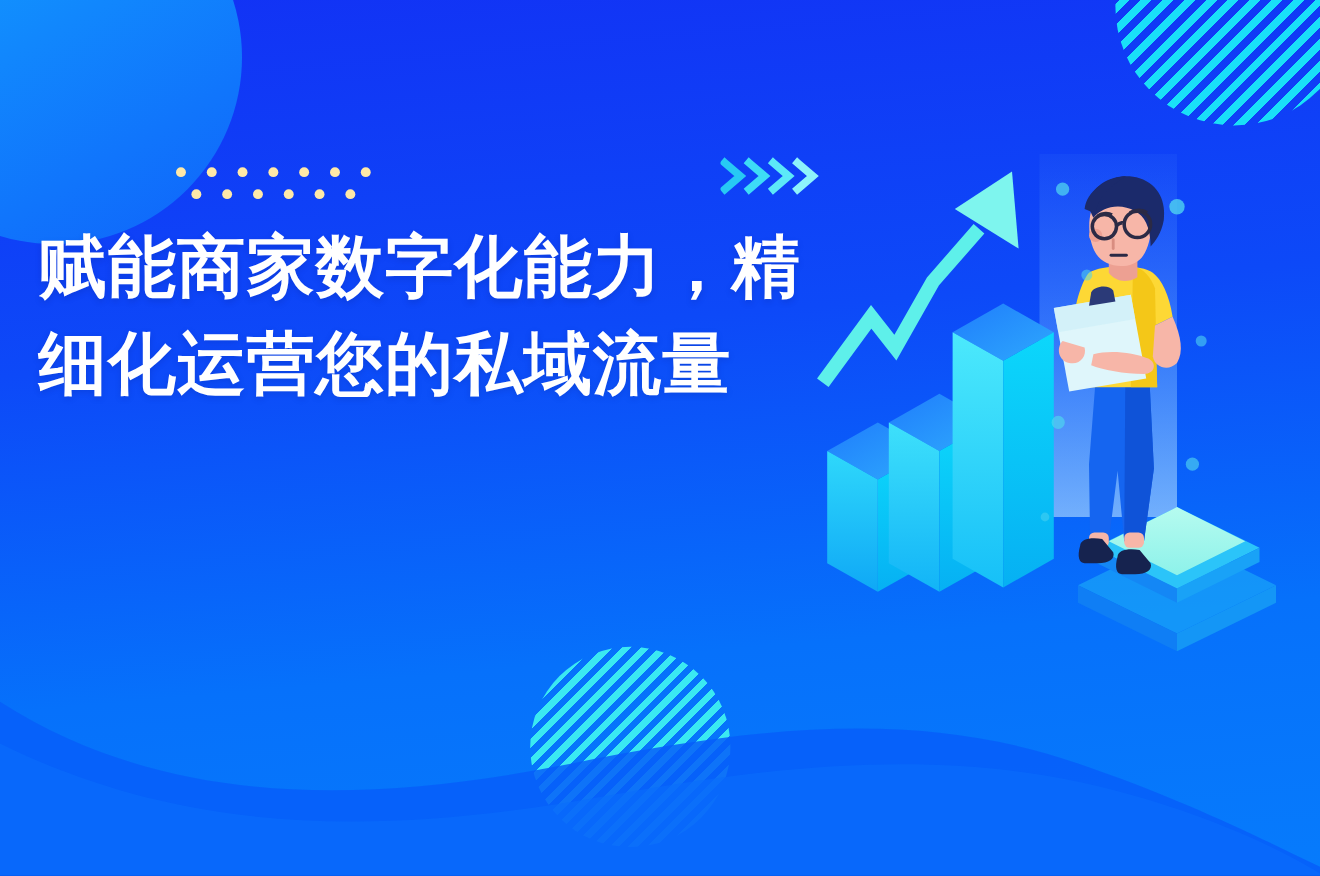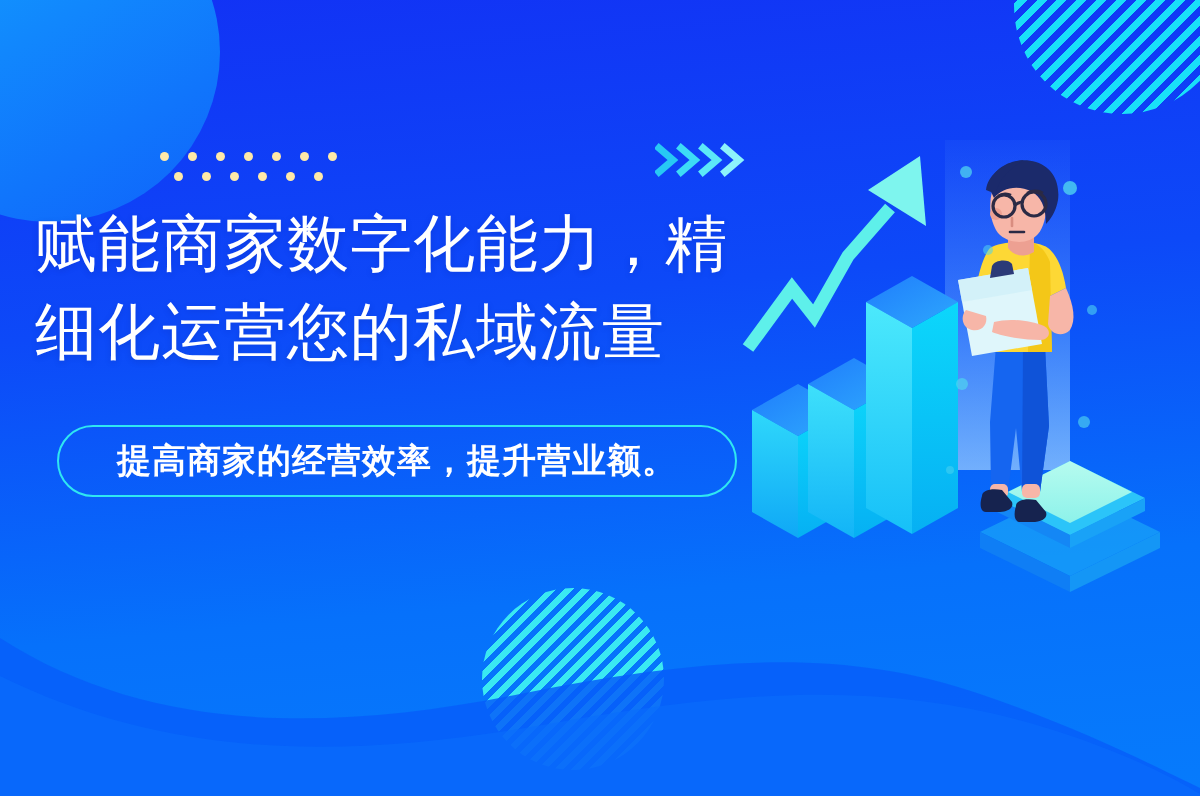--- a/index.html
+++ b/index.html
@@ -100,21 +100,21 @@
   .copy {
     position: absolute;
     left: 35px;
     top: 200px;
     width: 760px;
   }
   .headline {
     margin: 0;
     color: #ffffff;
     font-size: 62px;
-    font-weight: 400;
+    font-weight: 700;
     line-height: 88px;
     letter-spacing: 1px;
     white-space: pre-line;
     text-shadow: 0 2px 6px rgba(4, 30, 120, 0.18);
   }
   .pill {
     position: absolute;
     left: 57px;
     top: 425px;
     width: 680px;
@@ -186,23 +186,20 @@
         <polyline points="70,8 84,20 70,32" stroke="#8df3fb"></polyline>
       </g>
     </svg>
   </div>
 
   <div class="copy">
     <h1 class="headline">赋能商家数字化能力，精
 细化运营您的私域流量</h1>
   </div>
 
-  <div class="pill">
-    <span class="pill-text">提高商家的经营效率，提升营业额。</span>
-  </div>
 
   <div class="illustration">
     <svg width="470" height="480" viewBox="0 0 470 480">
       <defs>
         <linearGradient id="glowCol" x1="0" y1="0" x2="0" y2="1">
           <stop offset="0%" stop-color="#7fd0ff" stop-opacity="0.05"></stop>
           <stop offset="55%" stop-color="#9fdcff" stop-opacity="0.30"></stop>
           <stop offset="100%" stop-color="#c9ecff" stop-opacity="0.55"></stop>
         </linearGradient>
         <linearGradient id="barFrontA" x1="0" y1="0" x2="0" y2="1">

